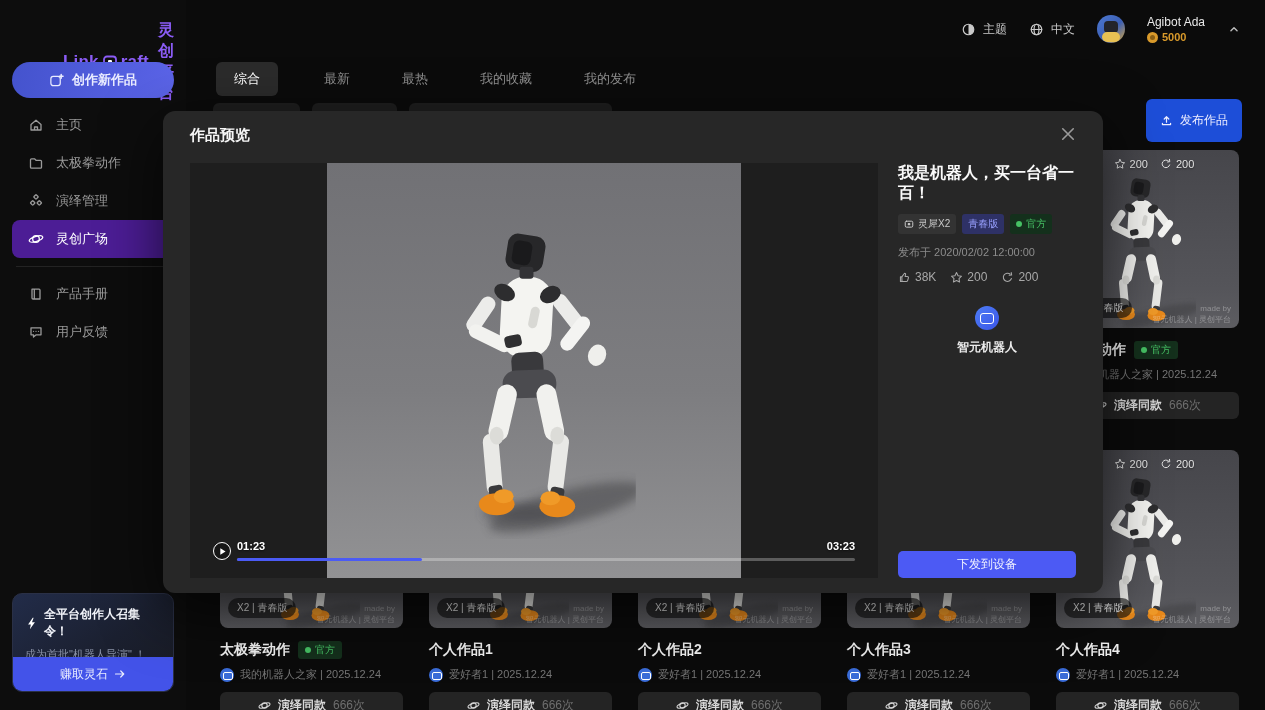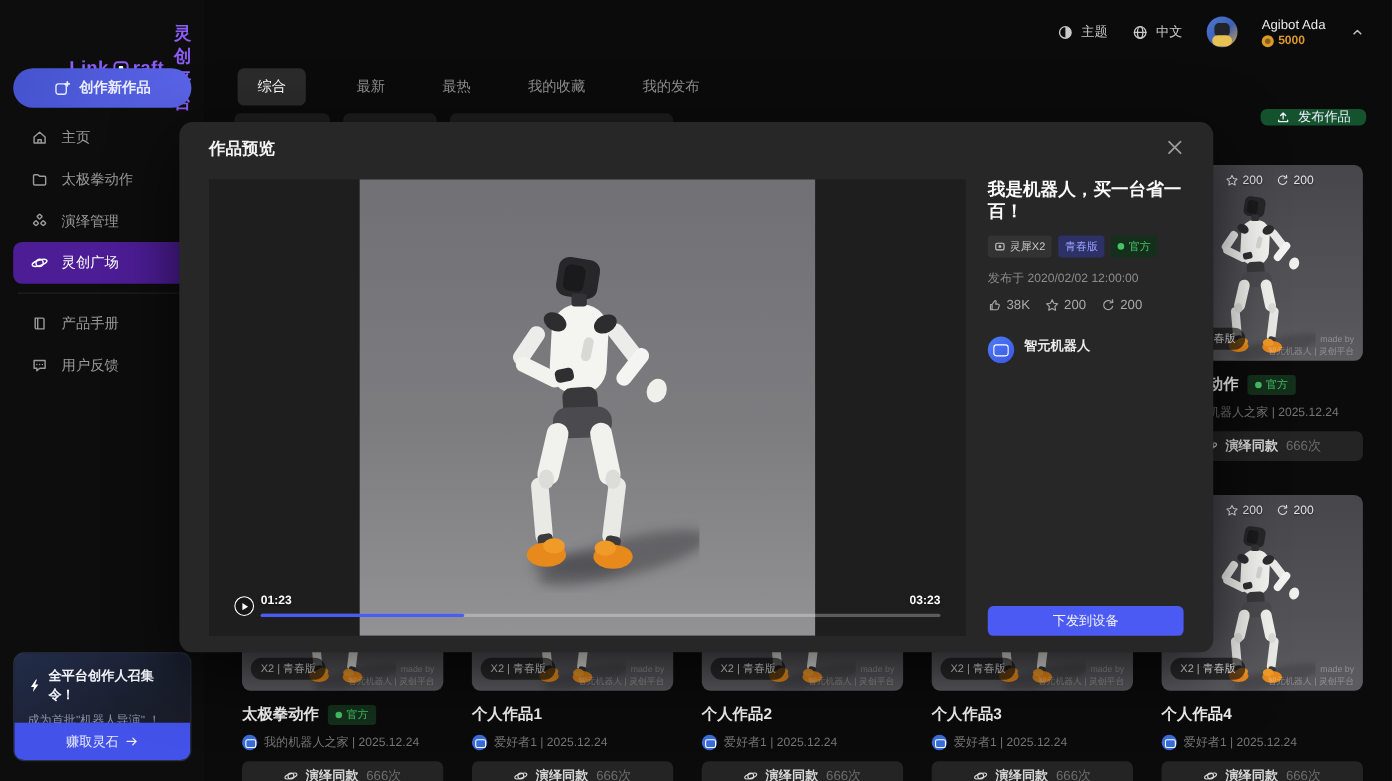--- a/index.html
+++ b/index.html
@@ -43,22 +43,22 @@
   .user-coins { display:flex; align-items:center; gap:4px; font-size:11px; color:#d99a2b; font-weight:bold; }
   .coin { width:11px; height:11px; border-radius:50%; background:#d99a2b; position:relative; }
   .coin::after { content:""; position:absolute; left:3px; top:3px; width:5px; height:5px; border-radius:50%; background:#8a5f14; }
   .chev { color:#bdbdbd; cursor:pointer; }
 
   
   .content { position:absolute; left:186px; top:0; width:1079px; height:710px; }
   .tabs { position:absolute; left:30px; top:62px; display:flex; align-items:center; gap:40px; }
   .tab { border:none; background:none; color:#8f8f8f; font-size:13px; padding:8px 6px; cursor:pointer; }
   .tab.active { background:#2b2b2b; color:#fff; border-radius:6px; padding:8px 18px; }
-  .publish-btn { position:absolute; right:23px; top:99px; height:15px; padding:0 14px; border:none; border-radius:6px;
-                 background:#14532d; color:#eef; font-size:12px; display:flex; align-items:center; gap:7px; cursor:pointer; }
+  .publish-btn { position:absolute; right:23px; top:99px; height:43px; padding:0 14px; border:none; border-radius:6px;
+                 background:#1d4ed8; color:#eef; font-size:12px; display:flex; align-items:center; gap:7px; cursor:pointer; }
   .filters { position:absolute; left:27px; top:103px; display:flex; gap:12px; }
   .filter-stub { height:28px; background:#1e1e1e; border-radius:6px; }
 
   .grid { position:absolute; left:34px; top:150px; display:grid; grid-template-columns:repeat(5,183px);
           grid-auto-rows:255px; column-gap:26px; row-gap:45px; }
   .card { width:183px; }
   .card-img { position:relative; height:178px; border-radius:8px; overflow:hidden;
               background:linear-gradient(180deg,#46464b 0%,#55555a 78%,#5d5d61 100%); }
   .card-img .robot-svg { position:absolute; left:50%; top:22px; width:118px; height:160px; margin-left:-66px; }
   .card-stats { position:absolute; left:10px; right:8px; top:8px; display:flex; gap:12px; align-items:center;
@@ -101,21 +101,21 @@
   .work-panel { position:absolute; left:735px; top:52px; width:178px; }
   .work-title { font-size:16px; font-weight:bold; color:#fafafa; line-height:1.25; }
   .tag-row { margin-top:11px; display:flex; gap:6px; align-items:center; }
   .tag { font-size:10px; padding:3px 6px; border-radius:3px; display:inline-flex; align-items:center; gap:4px; }
   .tag.model { background:#333; color:#c9c9c9; }
   .tag.edition { background:#2e3166; color:#98a0ff; }
   .tag.official { background:#14301c; color:#46c164; }
   .tag.official .dot { width:6px; height:6px; border-radius:50%; background:#46c164; display:inline-block; }
   .pub-date { margin-top:11px; font-size:11px; color:#8c8c8c; }
   .work-stats { margin-top:10px; display:flex; gap:14px; font-size:12px; color:#a8a8a8; }
-  .work-author { margin-top:22px; display:flex; gap:9px; }
+  .work-author { margin-top:22px; display:flex; align-items:center; gap:9px;flex-direction:column; }
   .author-avatar { width:24px; height:24px; border-radius:50%; background:linear-gradient(135deg,#4d7df5,#3b55e8);
                    position:relative; flex:0 0 auto; }
   .author-avatar::after { content:""; position:absolute; left:5px; top:7px; width:12px; height:9px; border:1.4px solid #fff; border-radius:3px; }
   .author-name { font-size:12px; font-weight:bold; color:#ececec; }
   .deploy-btn { position:absolute; left:735px; top:440px; width:178px; height:27px; border:none; border-radius:5px;
                 background:#4c5af4; color:#f0f2ff; font-size:12px; cursor:pointer; }
 </style>
 </head>
 <body>
 

